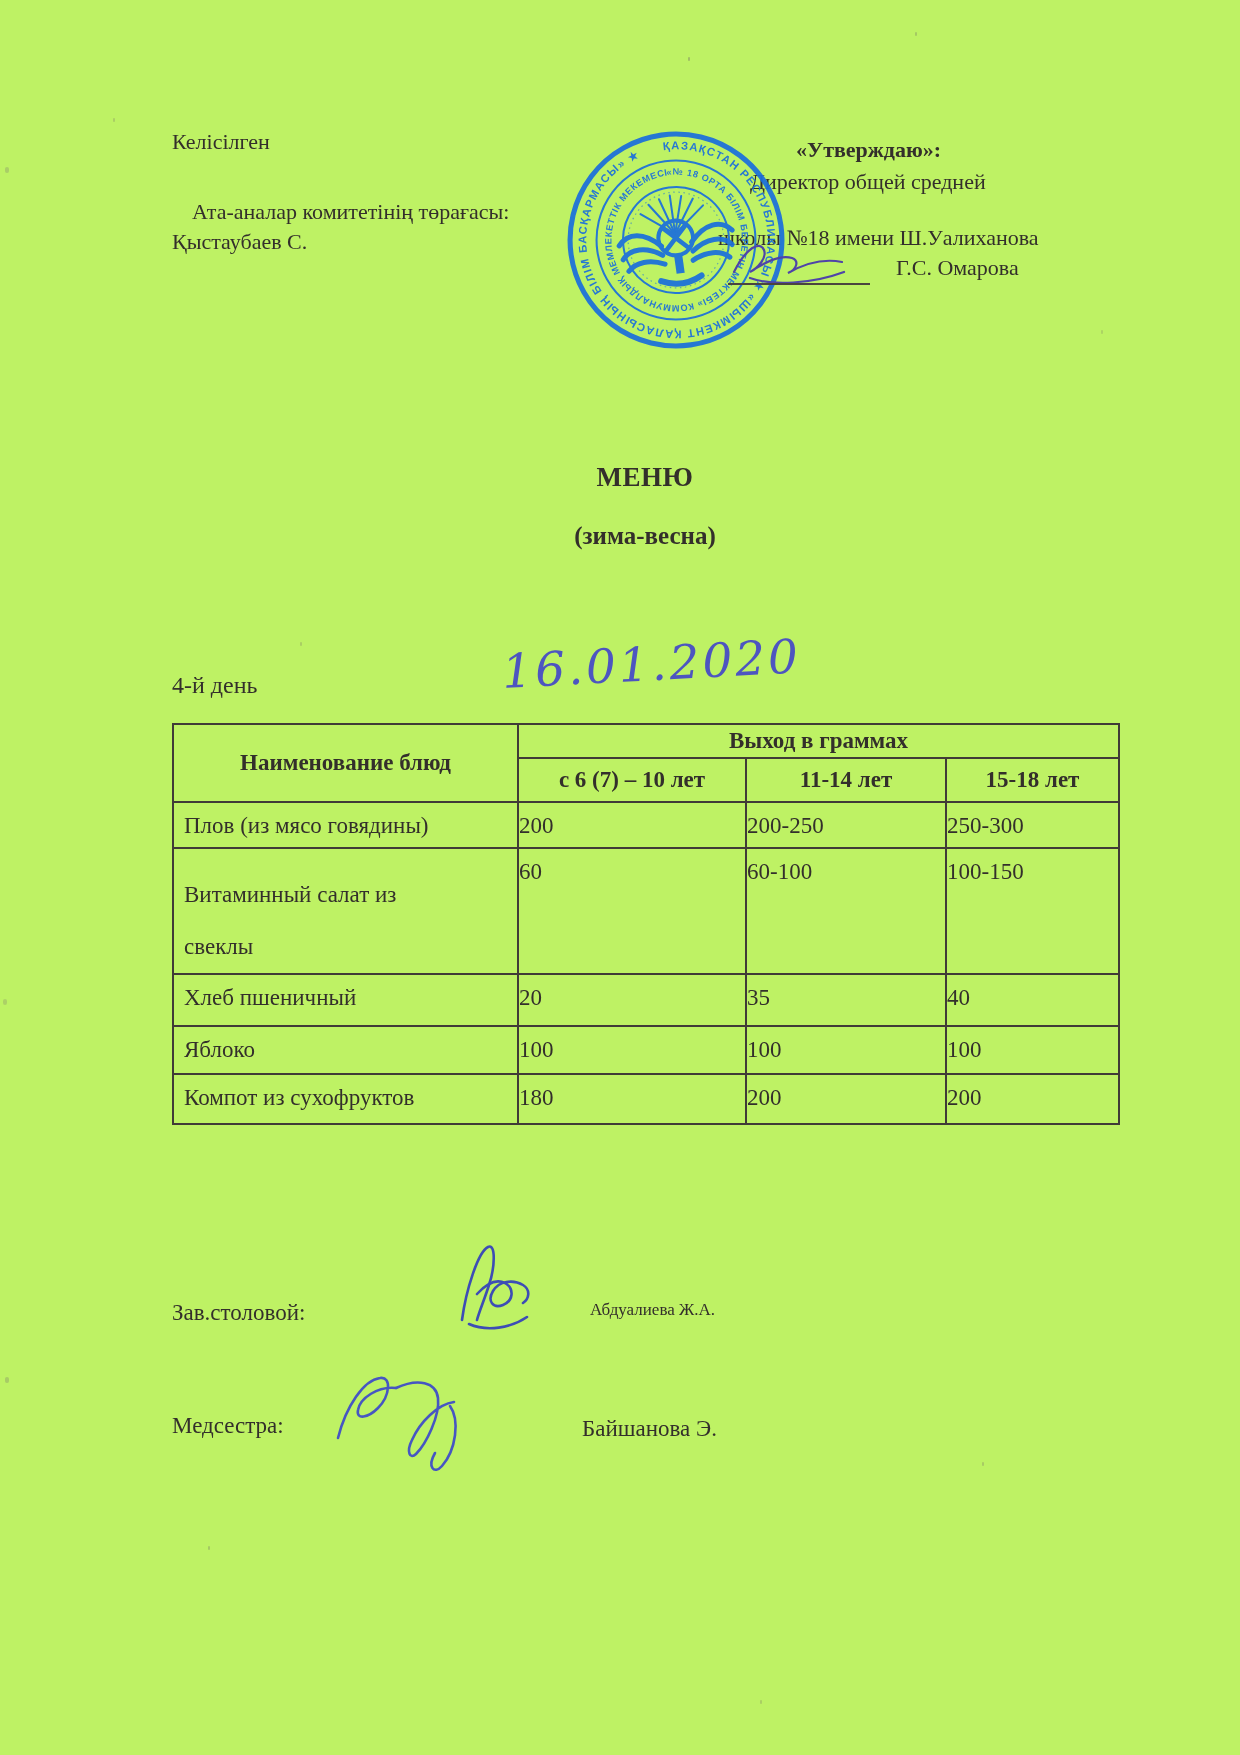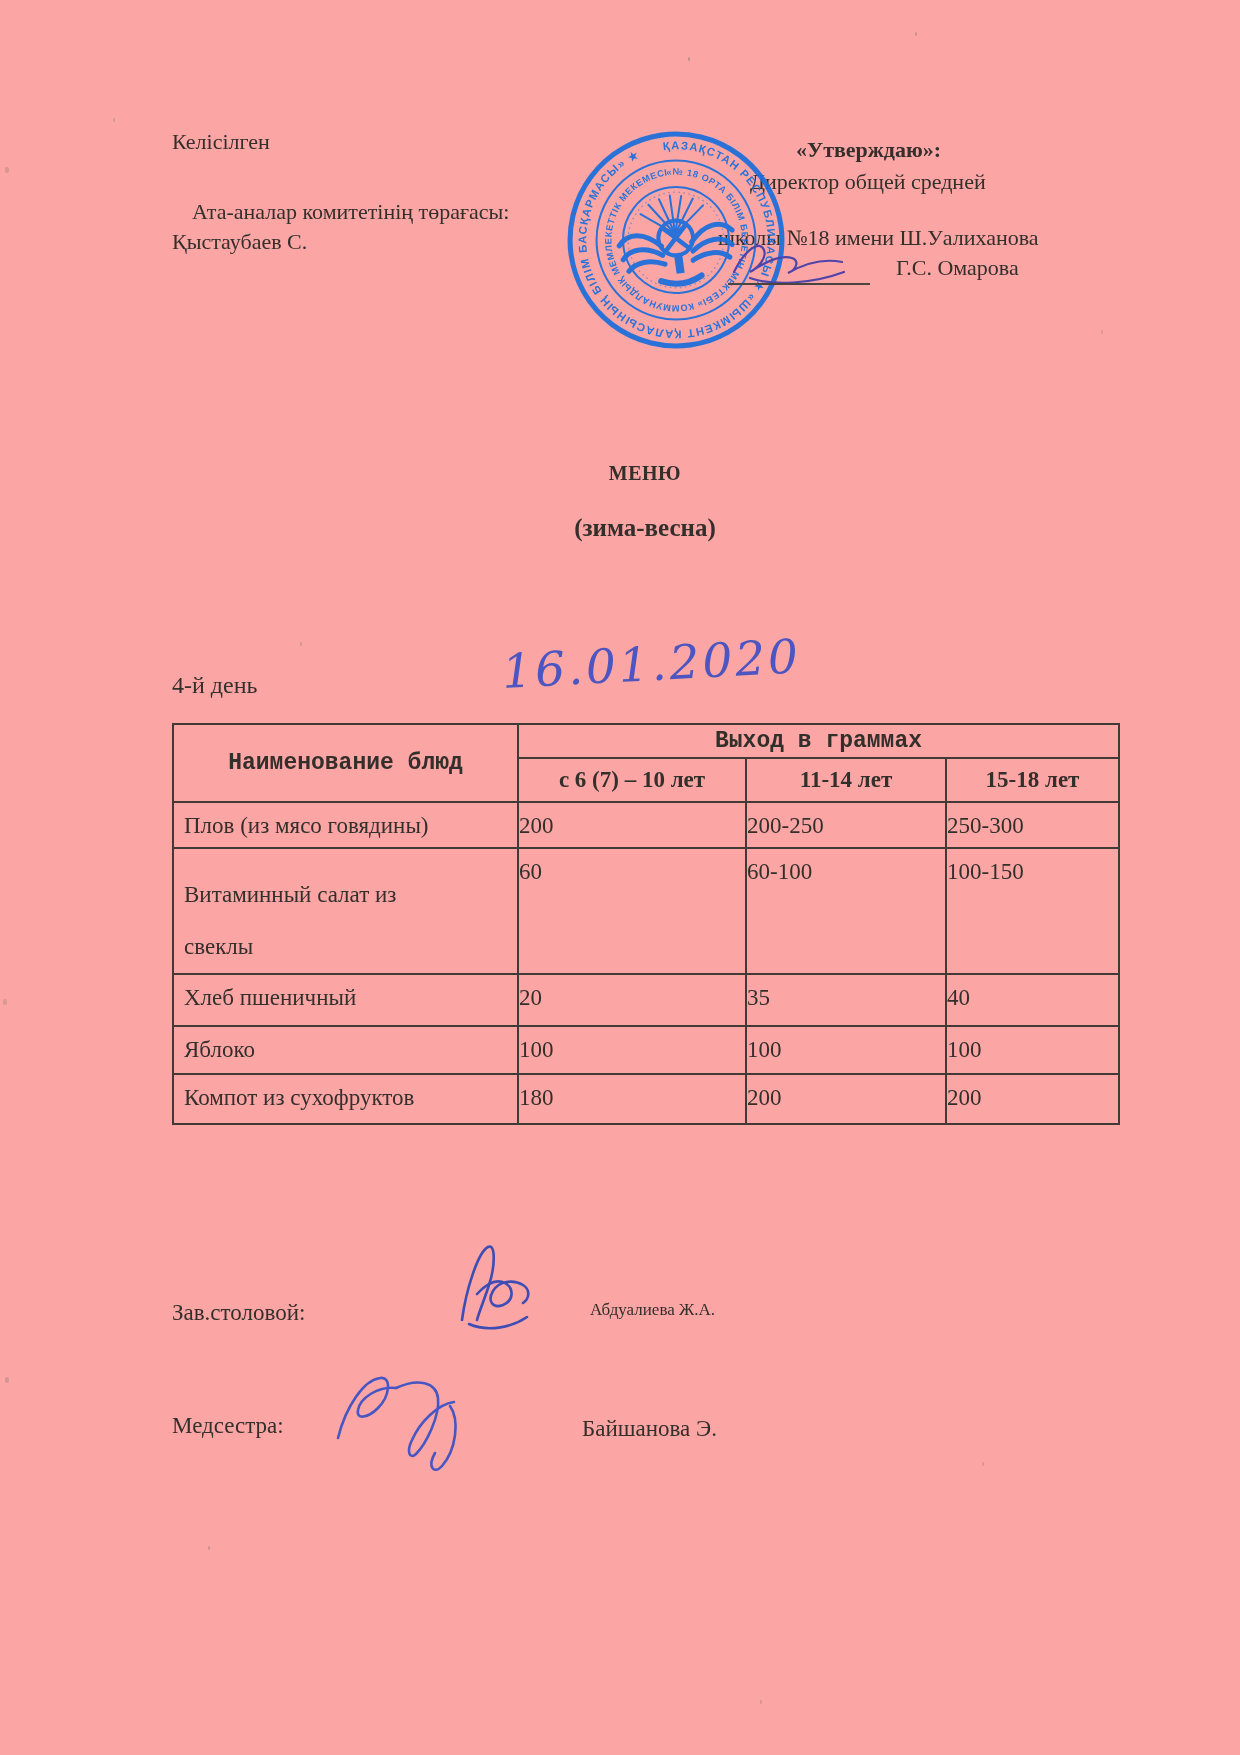--- a/index.html
+++ b/index.html
@@ -1,57 +1,57 @@
 <!DOCTYPE html>
 <html><head>
 <meta charset="utf-8">
 <style>
   html,body{margin:0;padding:0;background:#e8e8e8;}
   .page{
-    position:relative; width:1240px; height:1755px; background:#fca5a5;
+    position:relative; width:1240px; height:1755px; background:#bef264;
     font-family:"Liberation Serif", serif; color:#332f2b; overflow:hidden;
     margin:0 auto;
   }
   .abs{position:absolute;}
   .t{font-size:22px; line-height:1.25;}
 
   
   .agreed{left:172px; top:128px;}
   .committee{left:192px; top:198px;}
   .chairman{left:172px; top:228px;}
   .approve{left:796px; top:136px; font-weight:bold;}
   .director-line{left:750px; top:168px;}
   .school-line{left:718px; top:224px; z-index:1;}
   .director-name{left:896px; top:254px;}
 
   .stamp{left:566px; top:130px; width:220px; height:220px; z-index:3; opacity:.93; transform:rotate(-8deg);}
   .dir-sig{left:720px; top:232px; width:170px; height:62px; z-index:4;}
 
   
   .titles{left:172px; top:462px; width:946px; text-align:center;}
-  .title-1{font-size:20px; font-weight:bold; letter-spacing:.5px;}
+  .title-1{font-size:27px; font-weight:bold; letter-spacing:.5px;}
   .title-2,.title-3{font-size:25px; font-weight:bold; margin-top:29px;}
 
   
   .day-label{left:172px; top:672px; font-size:24px;}
   .hand-date{
     left:502px; top:638px; width:230px;
     font-family:"DejaVu Serif", serif; font-style:italic;
     font-size:47px; letter-spacing:3px; color:#4d55c0;
     transform:rotate(-3deg); z-index:2;
   }
 
   
   .menu{left:172px; top:723px;}
   table{border-collapse:collapse; table-layout:fixed; width:946px;}
   th,td{border:2px solid #403b37; font-size:23px; padding:0; overflow:hidden;}
   th{font-weight:bold; text-align:center; vertical-align:middle;}
   td.val{text-align:left; vertical-align:top; padding-top:10px;}
   td.dish{text-align:left; vertical-align:top; padding:7px 6px 0 10px; white-space:pre-line; line-height:31px;}
-  tr.hr1{height:34px;font-family:Liberation Mono, monospace;} tr.hr2{height:44px;}
+  tr.hr1{height:34px;} tr.hr2{height:44px;}
   tr.r1{height:46px;} tr.r2{height:110px;} tr.r3{height:52px;}
   tr.r4{height:48px;} tr.r5{height:50px;}
   tr.r2 td.dish{line-height:52px; padding-top:20px;}
 
   
   .role-1{left:172px; top:1300px; font-size:23px;}
   .name-1{left:590px; top:1300px; font-size:17px;}
   .role-2{left:172px; top:1413px; font-size:23px;}
   .name-2{left:582px; top:1416px; font-size:23px;}
   .sig-1{left:438px; top:1232px; width:126px; height:108px; z-index:2;}

